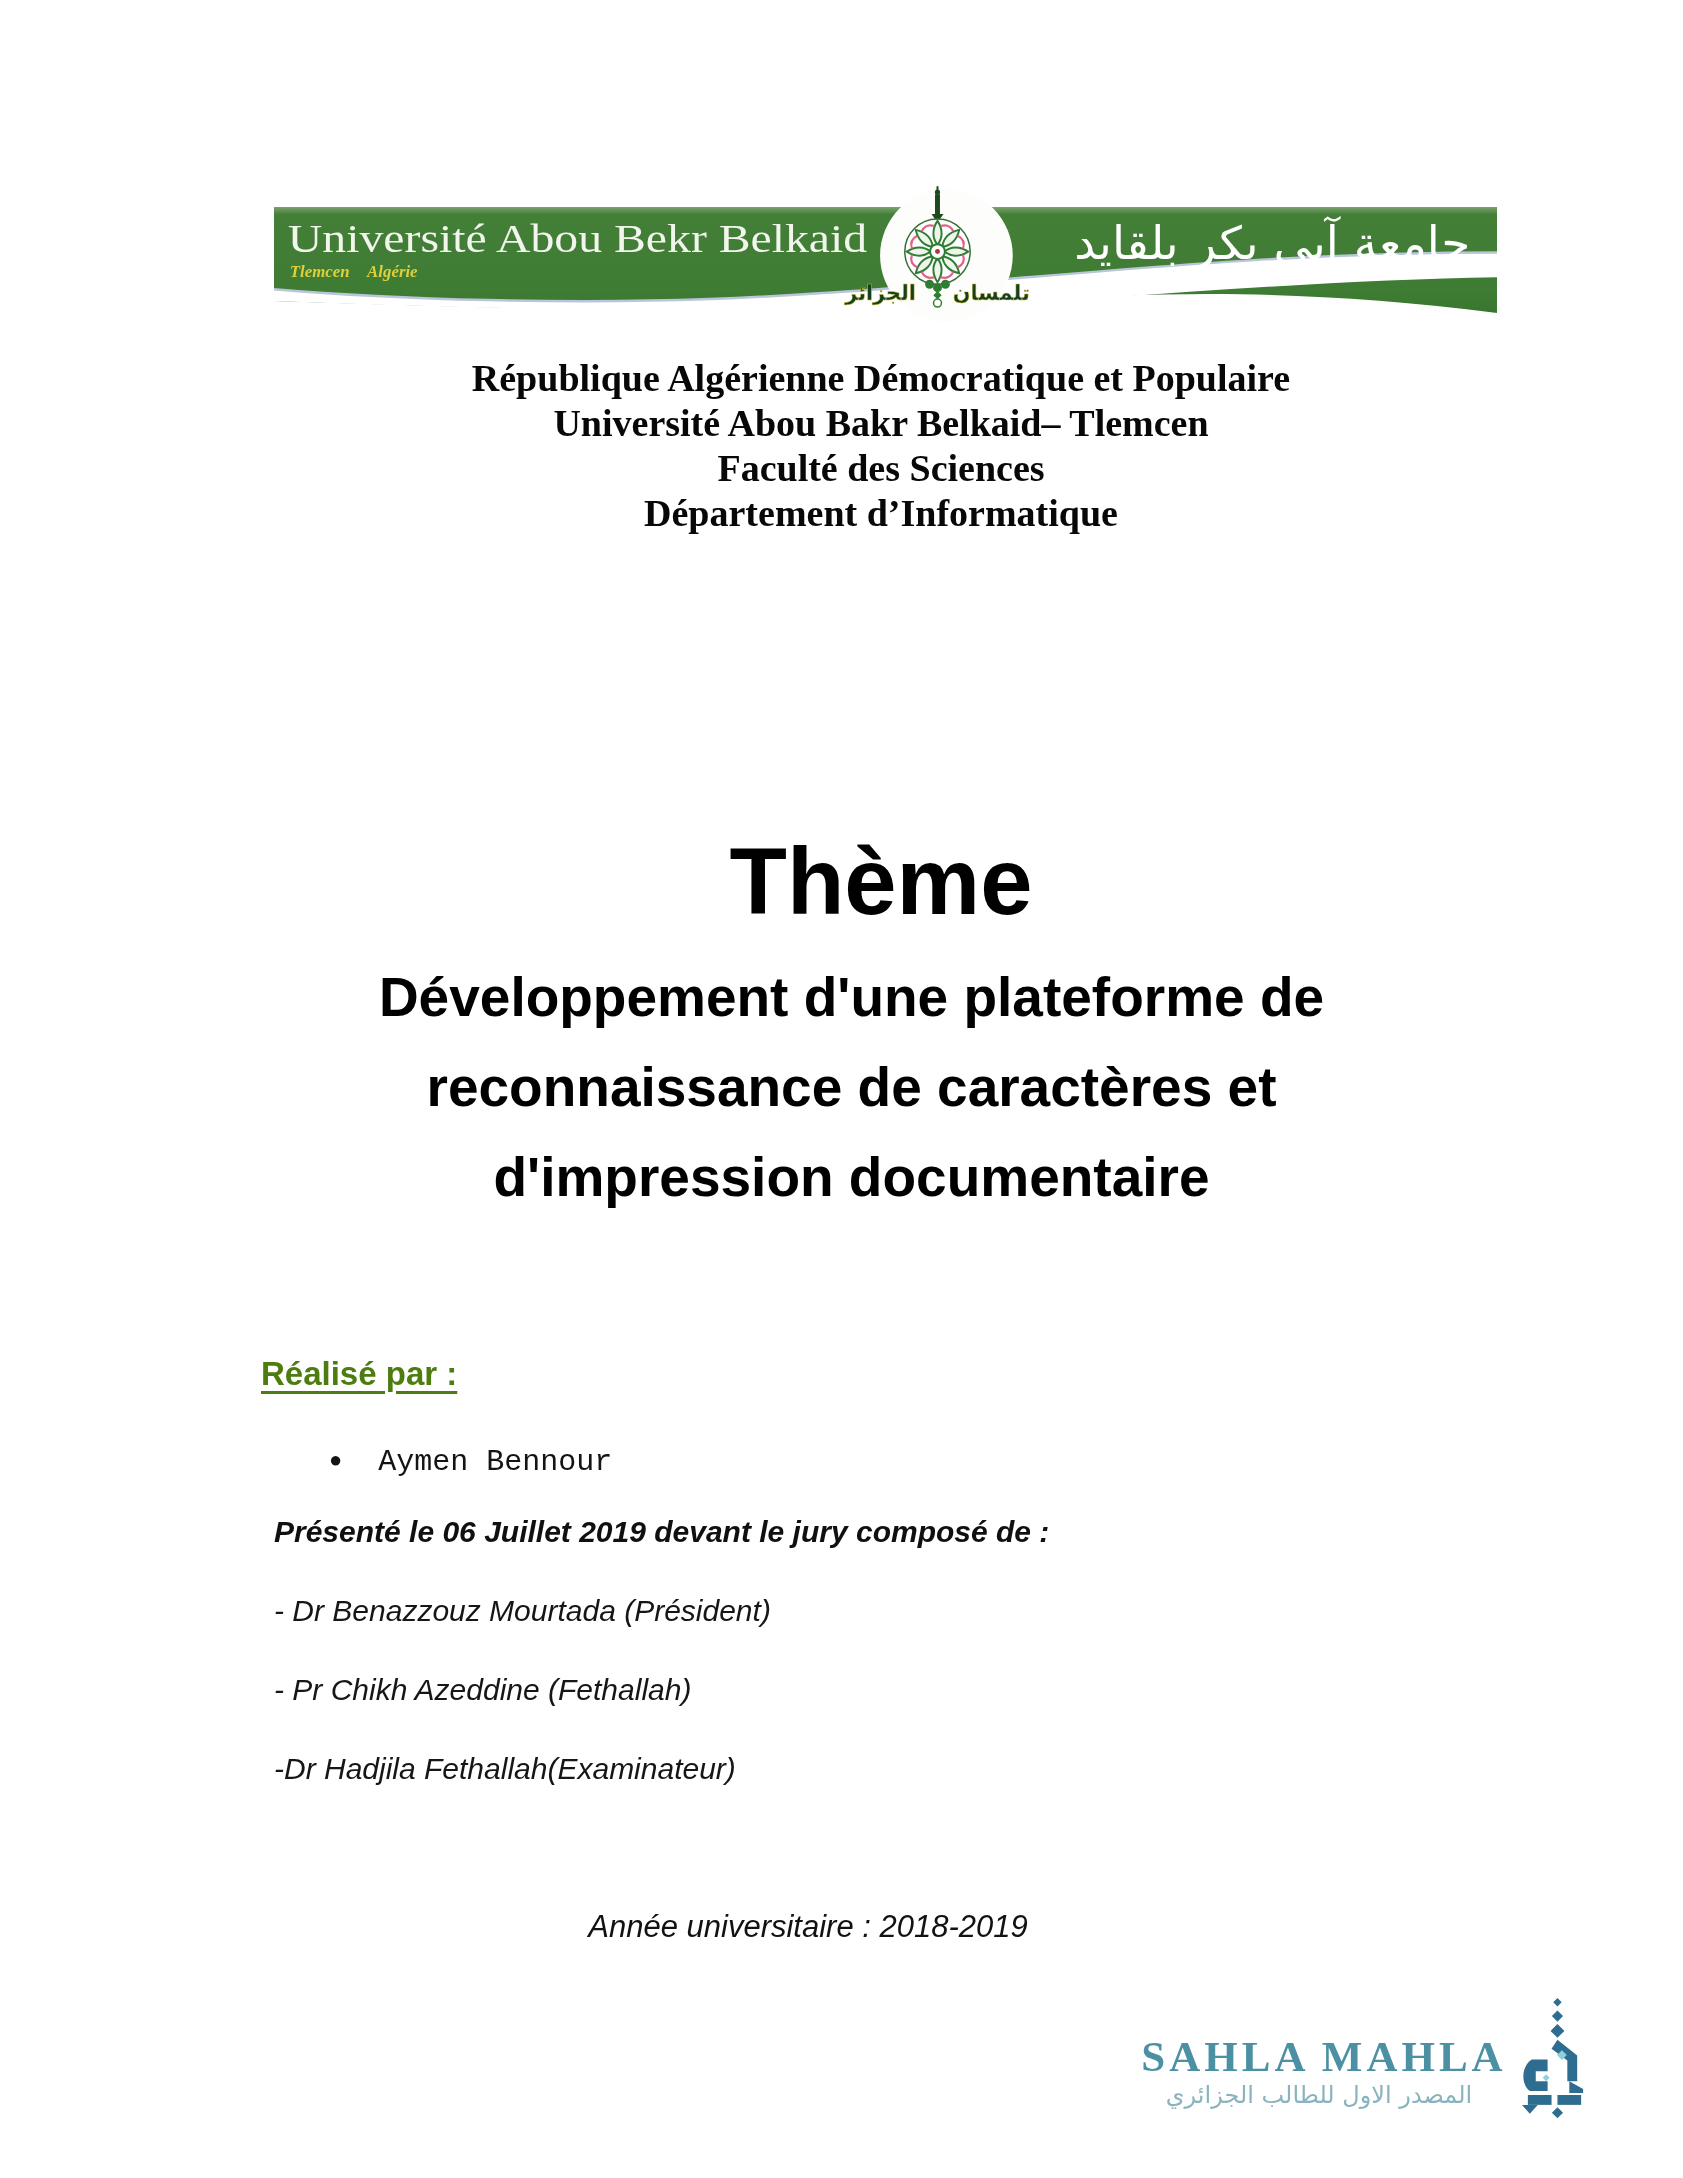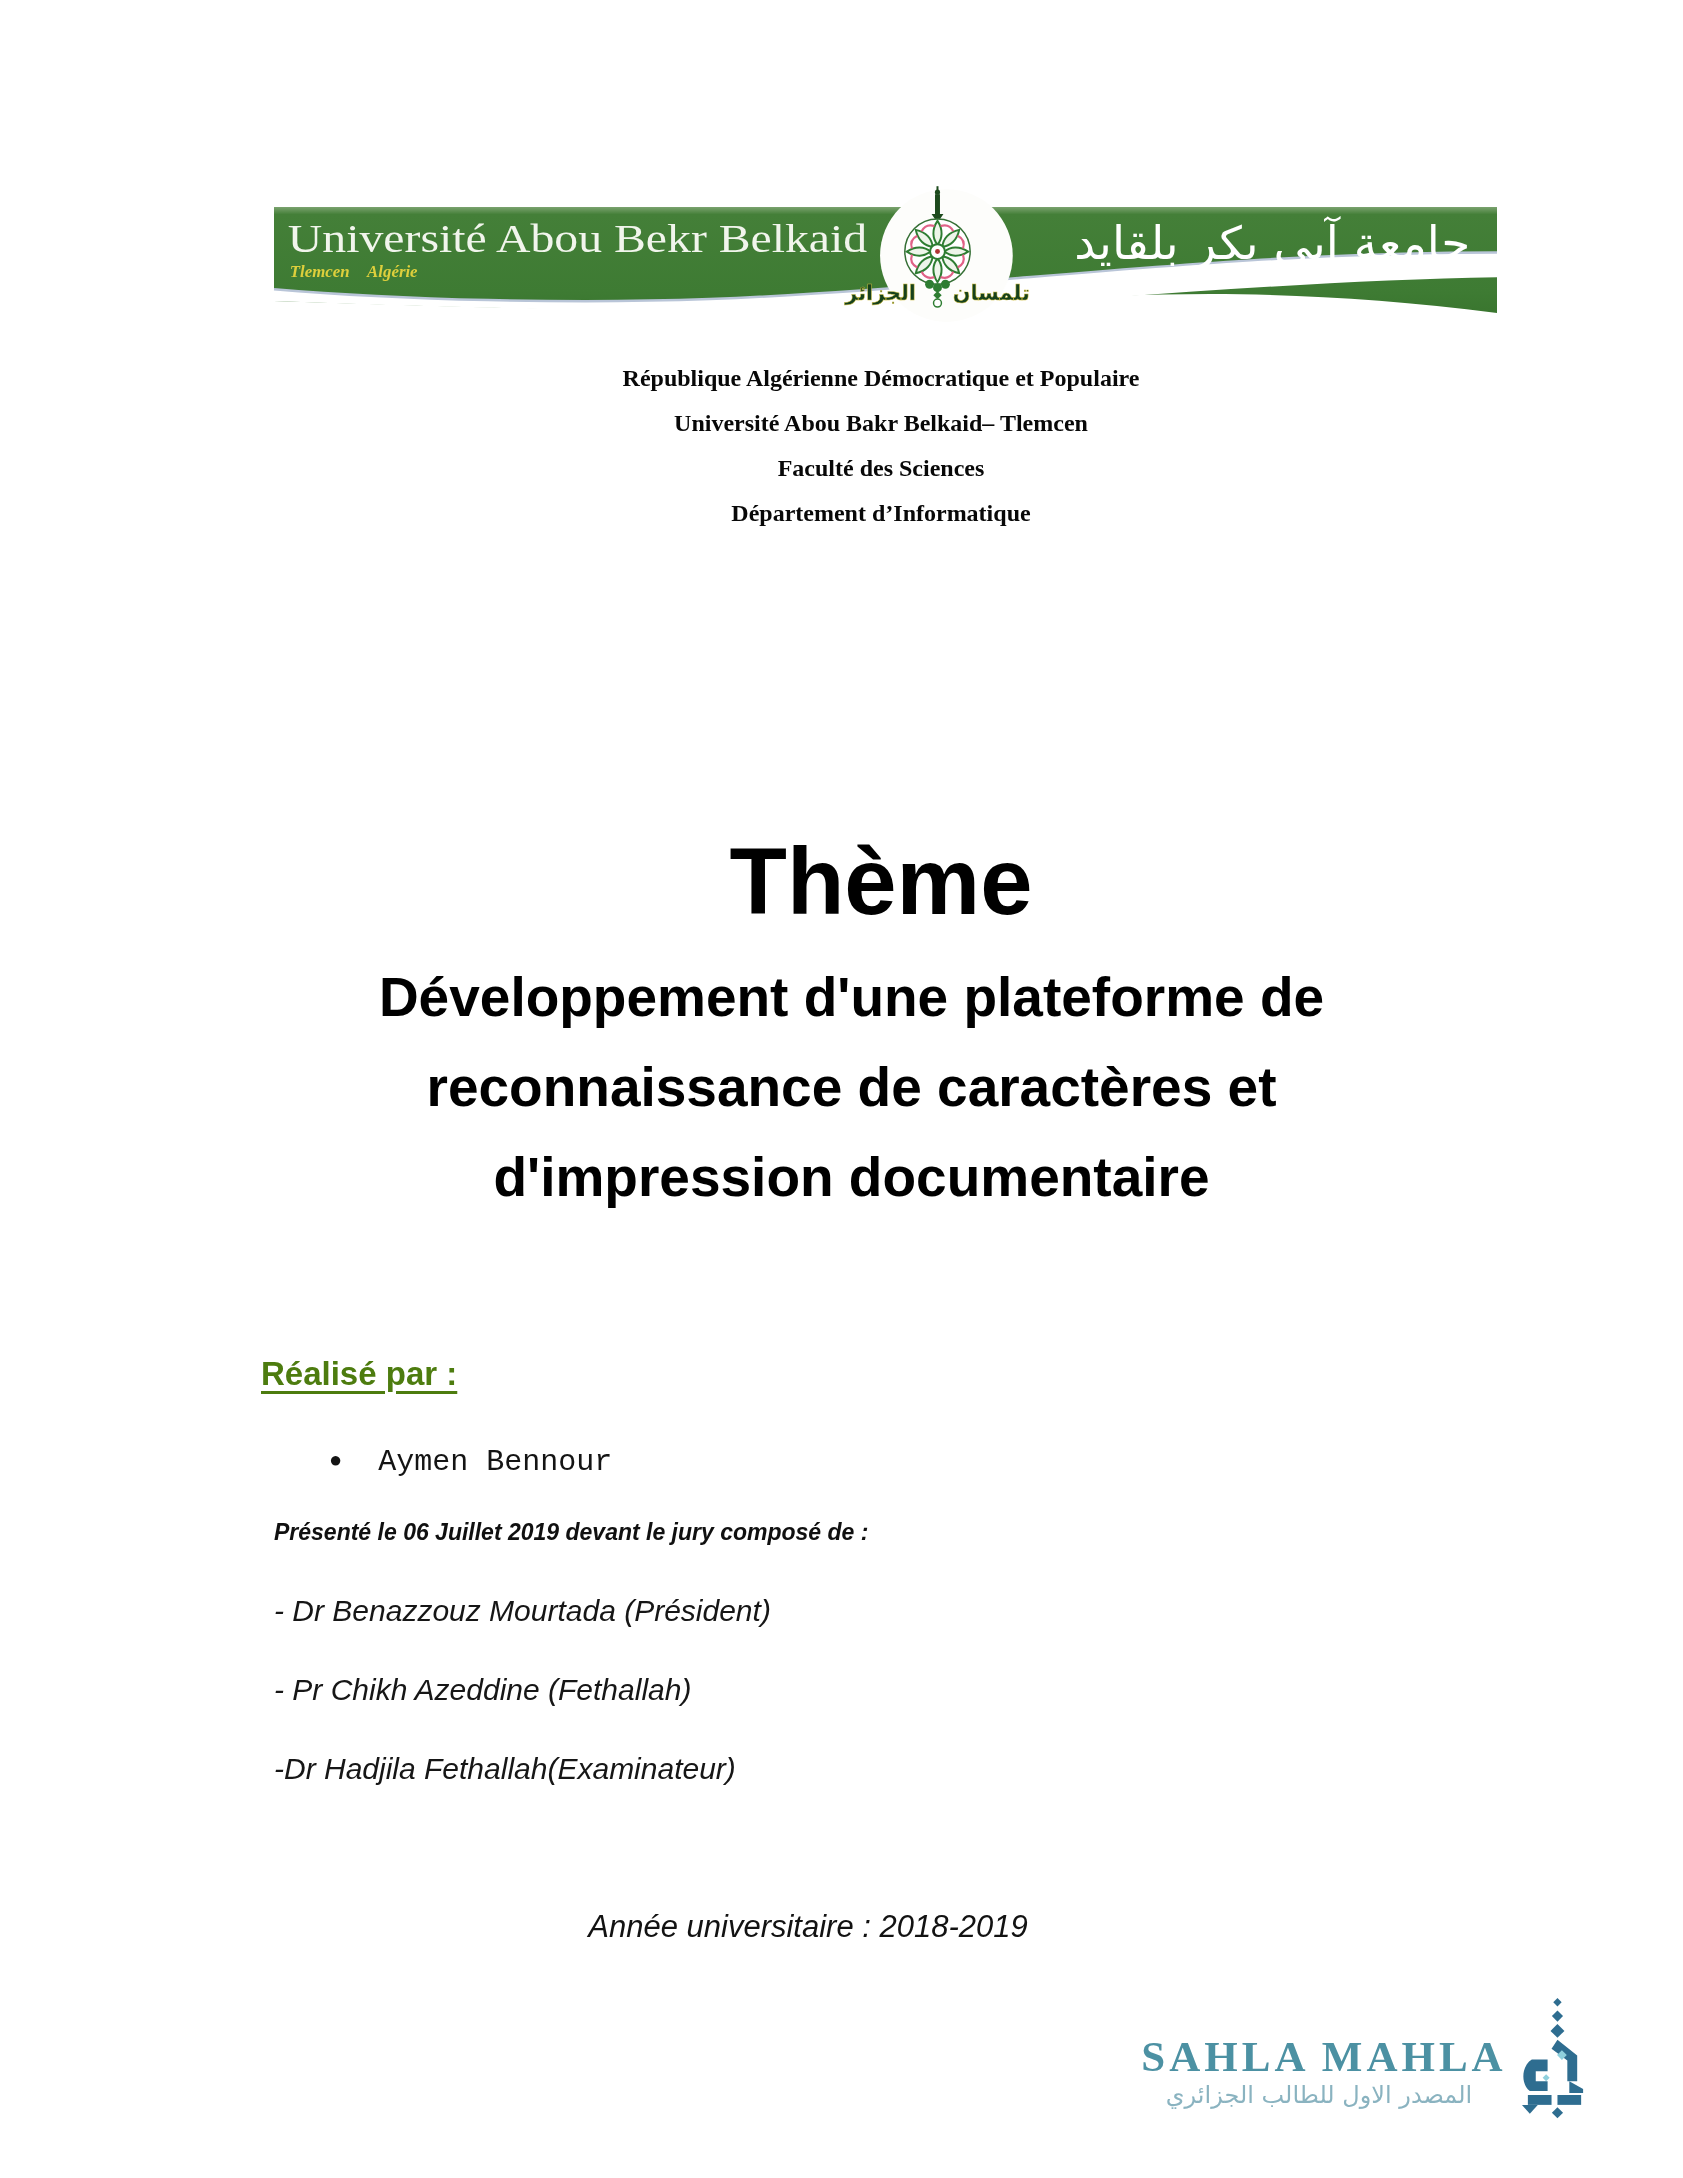--- a/index.html
+++ b/index.html
@@ -6,21 +6,21 @@
   .page{
     position:relative;width:1683px;height:2178px;background:#ffffff;
     overflow:hidden;font-family:"Liberation Sans",sans-serif;color:#0e0e0e;
   }
   .abs{position:absolute;}
   
   .banner-svg{position:absolute;left:274px;top:196px;width:1223px;height:125px;overflow:visible;}
   
   .gov-block{
     left:89px;top:356px;width:1584px;text-align:center;
-    font-family:"Liberation Serif",serif;font-weight:bold;font-size:24px;line-height:45px;color:#080808;
+    font-family:"Liberation Serif",serif;font-weight:bold;font-size:38px;line-height:45px;color:#080808;
   }
   
   .degree-block{
     left:69px;top:578px;width:1584px;text-align:center;
     font-weight:bold;font-size:36px;line-height:53px;color:#0a0a0a;
   }
   
   .theme-heading{
     left:89px;top:834px;width:1584px;text-align:center;
     font-weight:bold;font-size:94px;line-height:95px;color:#000;
@@ -28,21 +28,21 @@
   .thesis-title{
     left:20px;top:952px;width:1663px;text-align:center;
     font-weight:bold;font-size:55px;line-height:90px;color:#000;
   }
   .realise-label{
     left:261px;top:1357px;font-size:33px;font-weight:bold;line-height:34px;
     text-decoration:underline;text-underline-offset:6px;color:#4d7c0f;
   }
   .bullet-row{left:329px;top:1445px;font-size:30px;line-height:34px;color:#141414;font-family:Liberation Mono, monospace;}
   .bullet-dot{font-size:22px;vertical-align:3px;margin-right:36px;}
-  .presente{left:274px;top:1516px;font-size:23px;font-weight:bold;font-style:italic;line-height:32px;color:#101010;}
+  .presente{left:274px;top:1516px;font-size:30px;font-weight:bold;font-style:italic;line-height:32px;color:#101010;}
   .jury-line{left:274px;font-size:30px;font-style:italic;line-height:32px;color:#161616;}
   .jury-0{top:1595px;} .jury-1{top:1674px;} .jury-2{top:1753px;}
   .annee{left:0;top:1909px;width:1616px;text-align:center;font-size:31px;font-style:italic;color:#121212;}
   
   .brand-word{
     left:1139px;top:2035px;width:370px;text-align:center;
     font-family:"Liberation Serif",serif;font-weight:bold;font-size:43px;line-height:43px;
     letter-spacing:4px;color:#4c91a3;
   }
   .brand-tagline{

